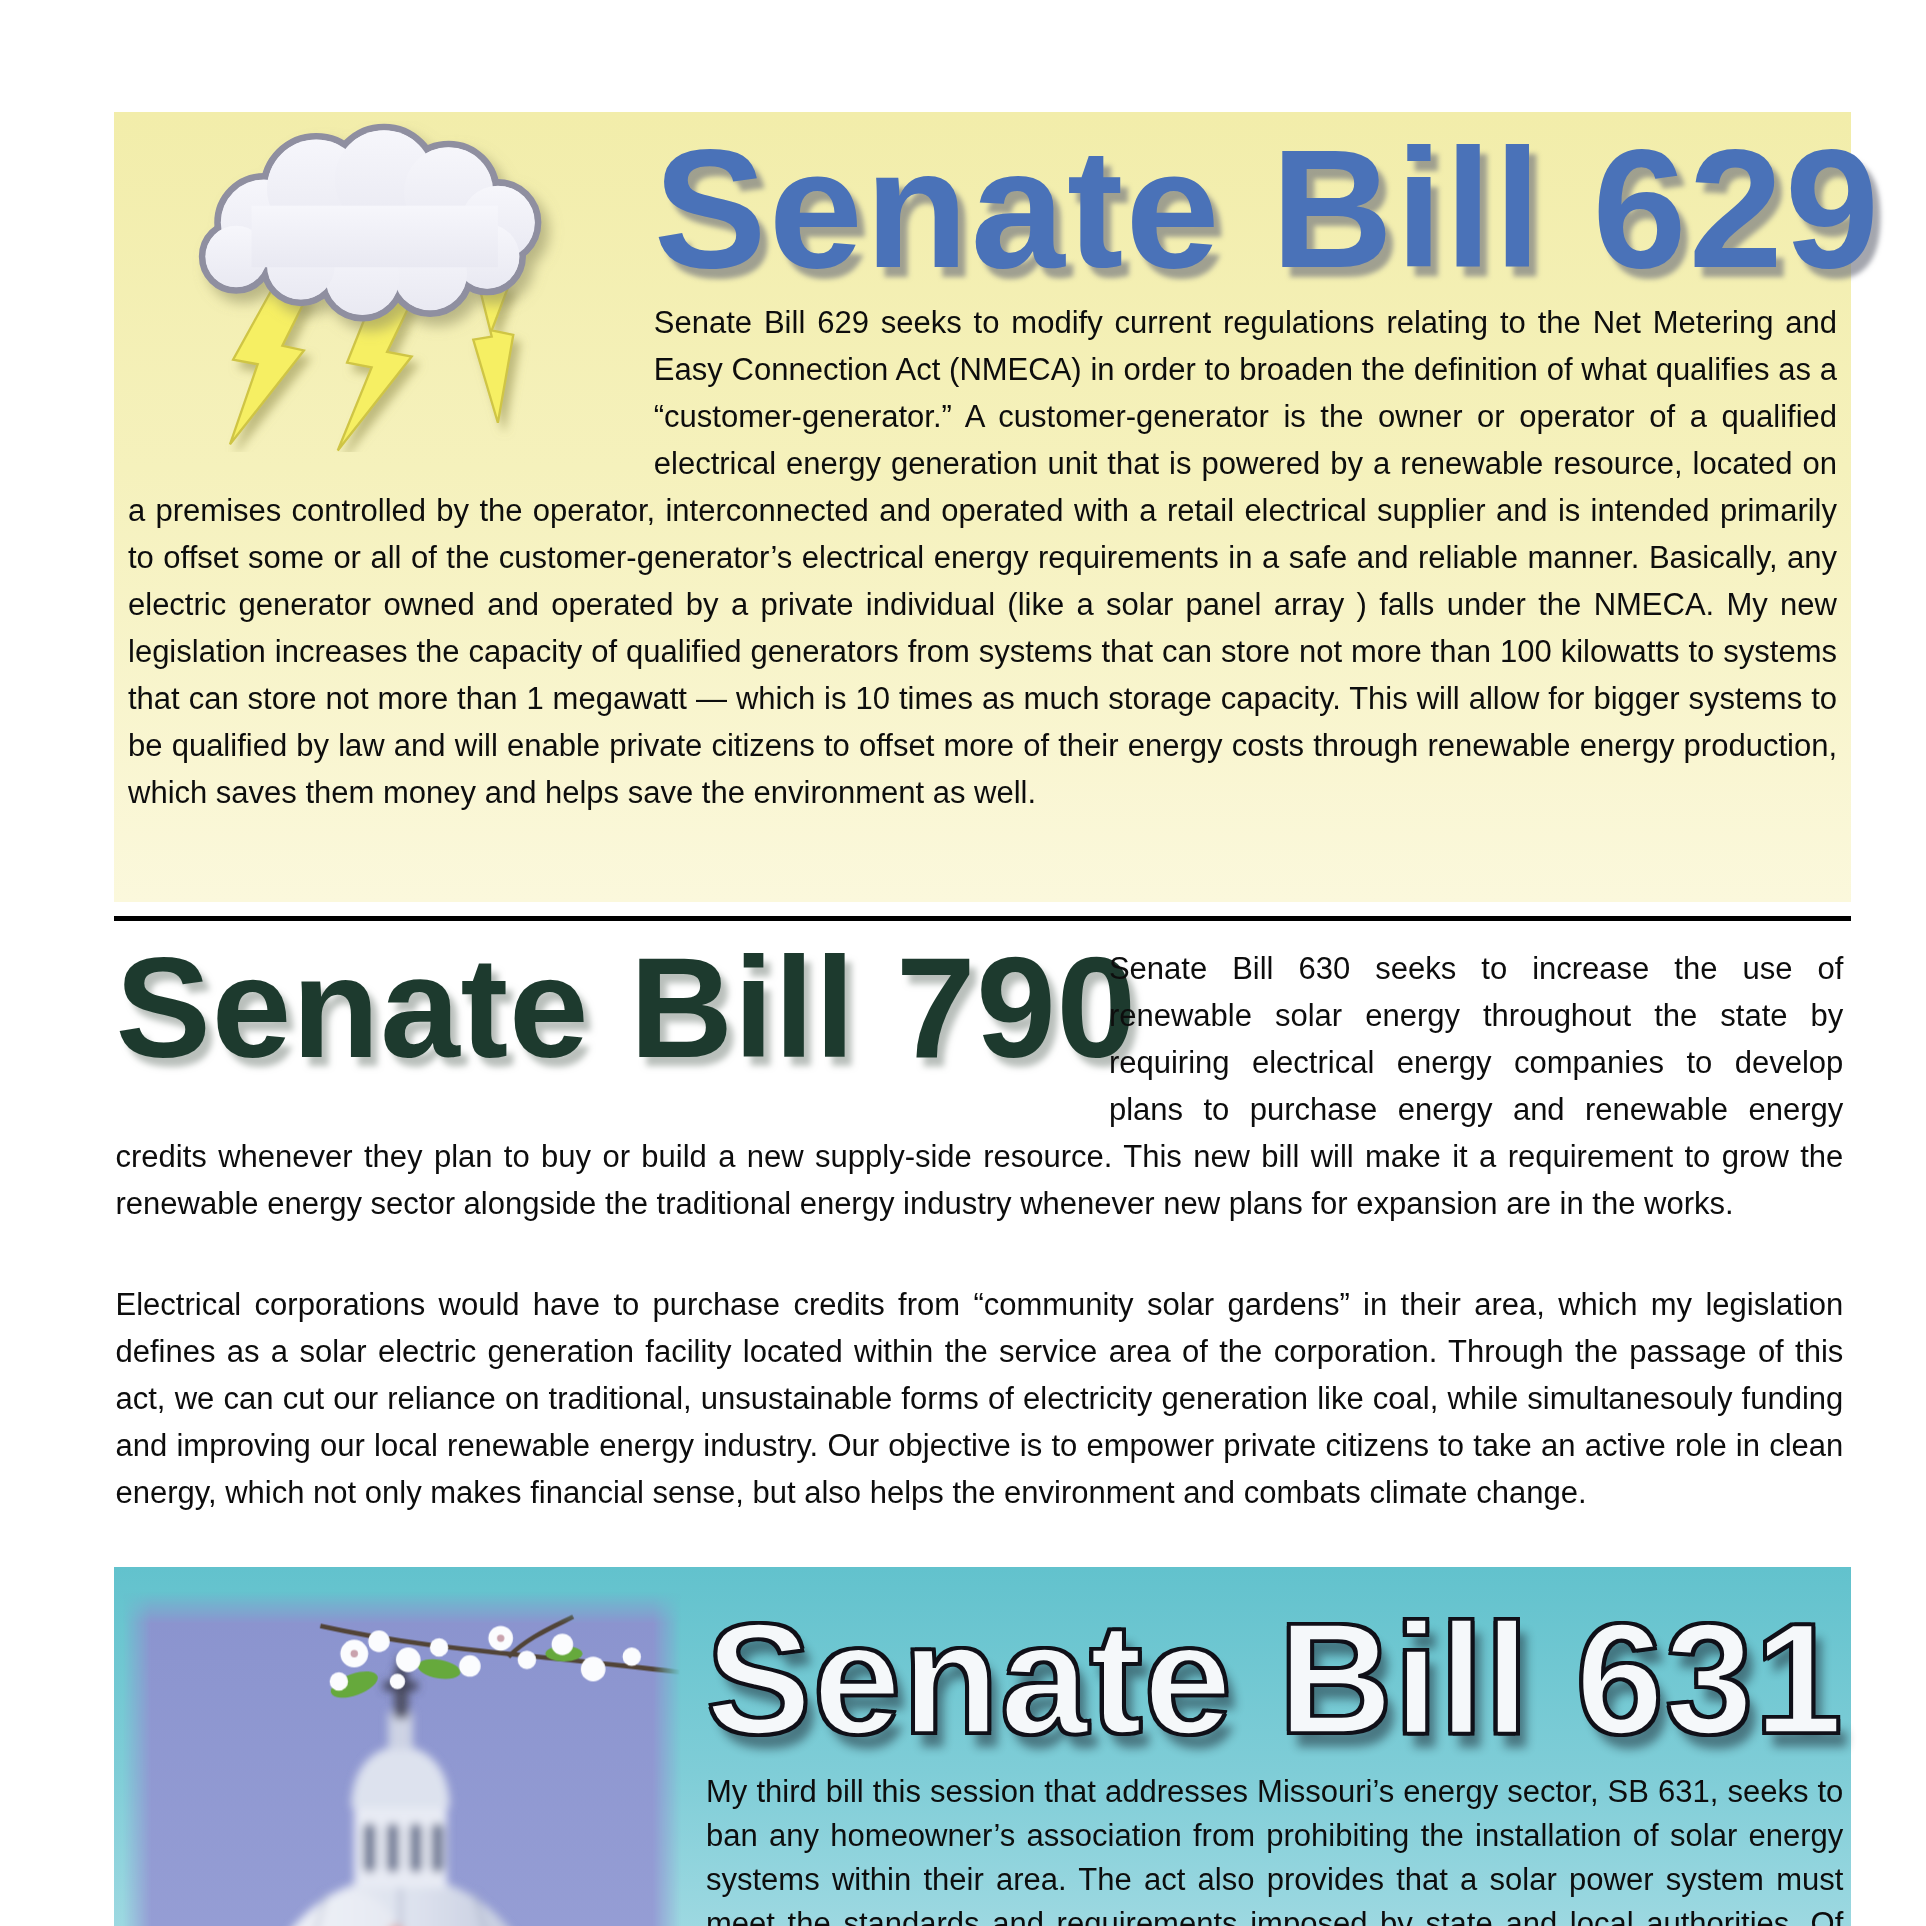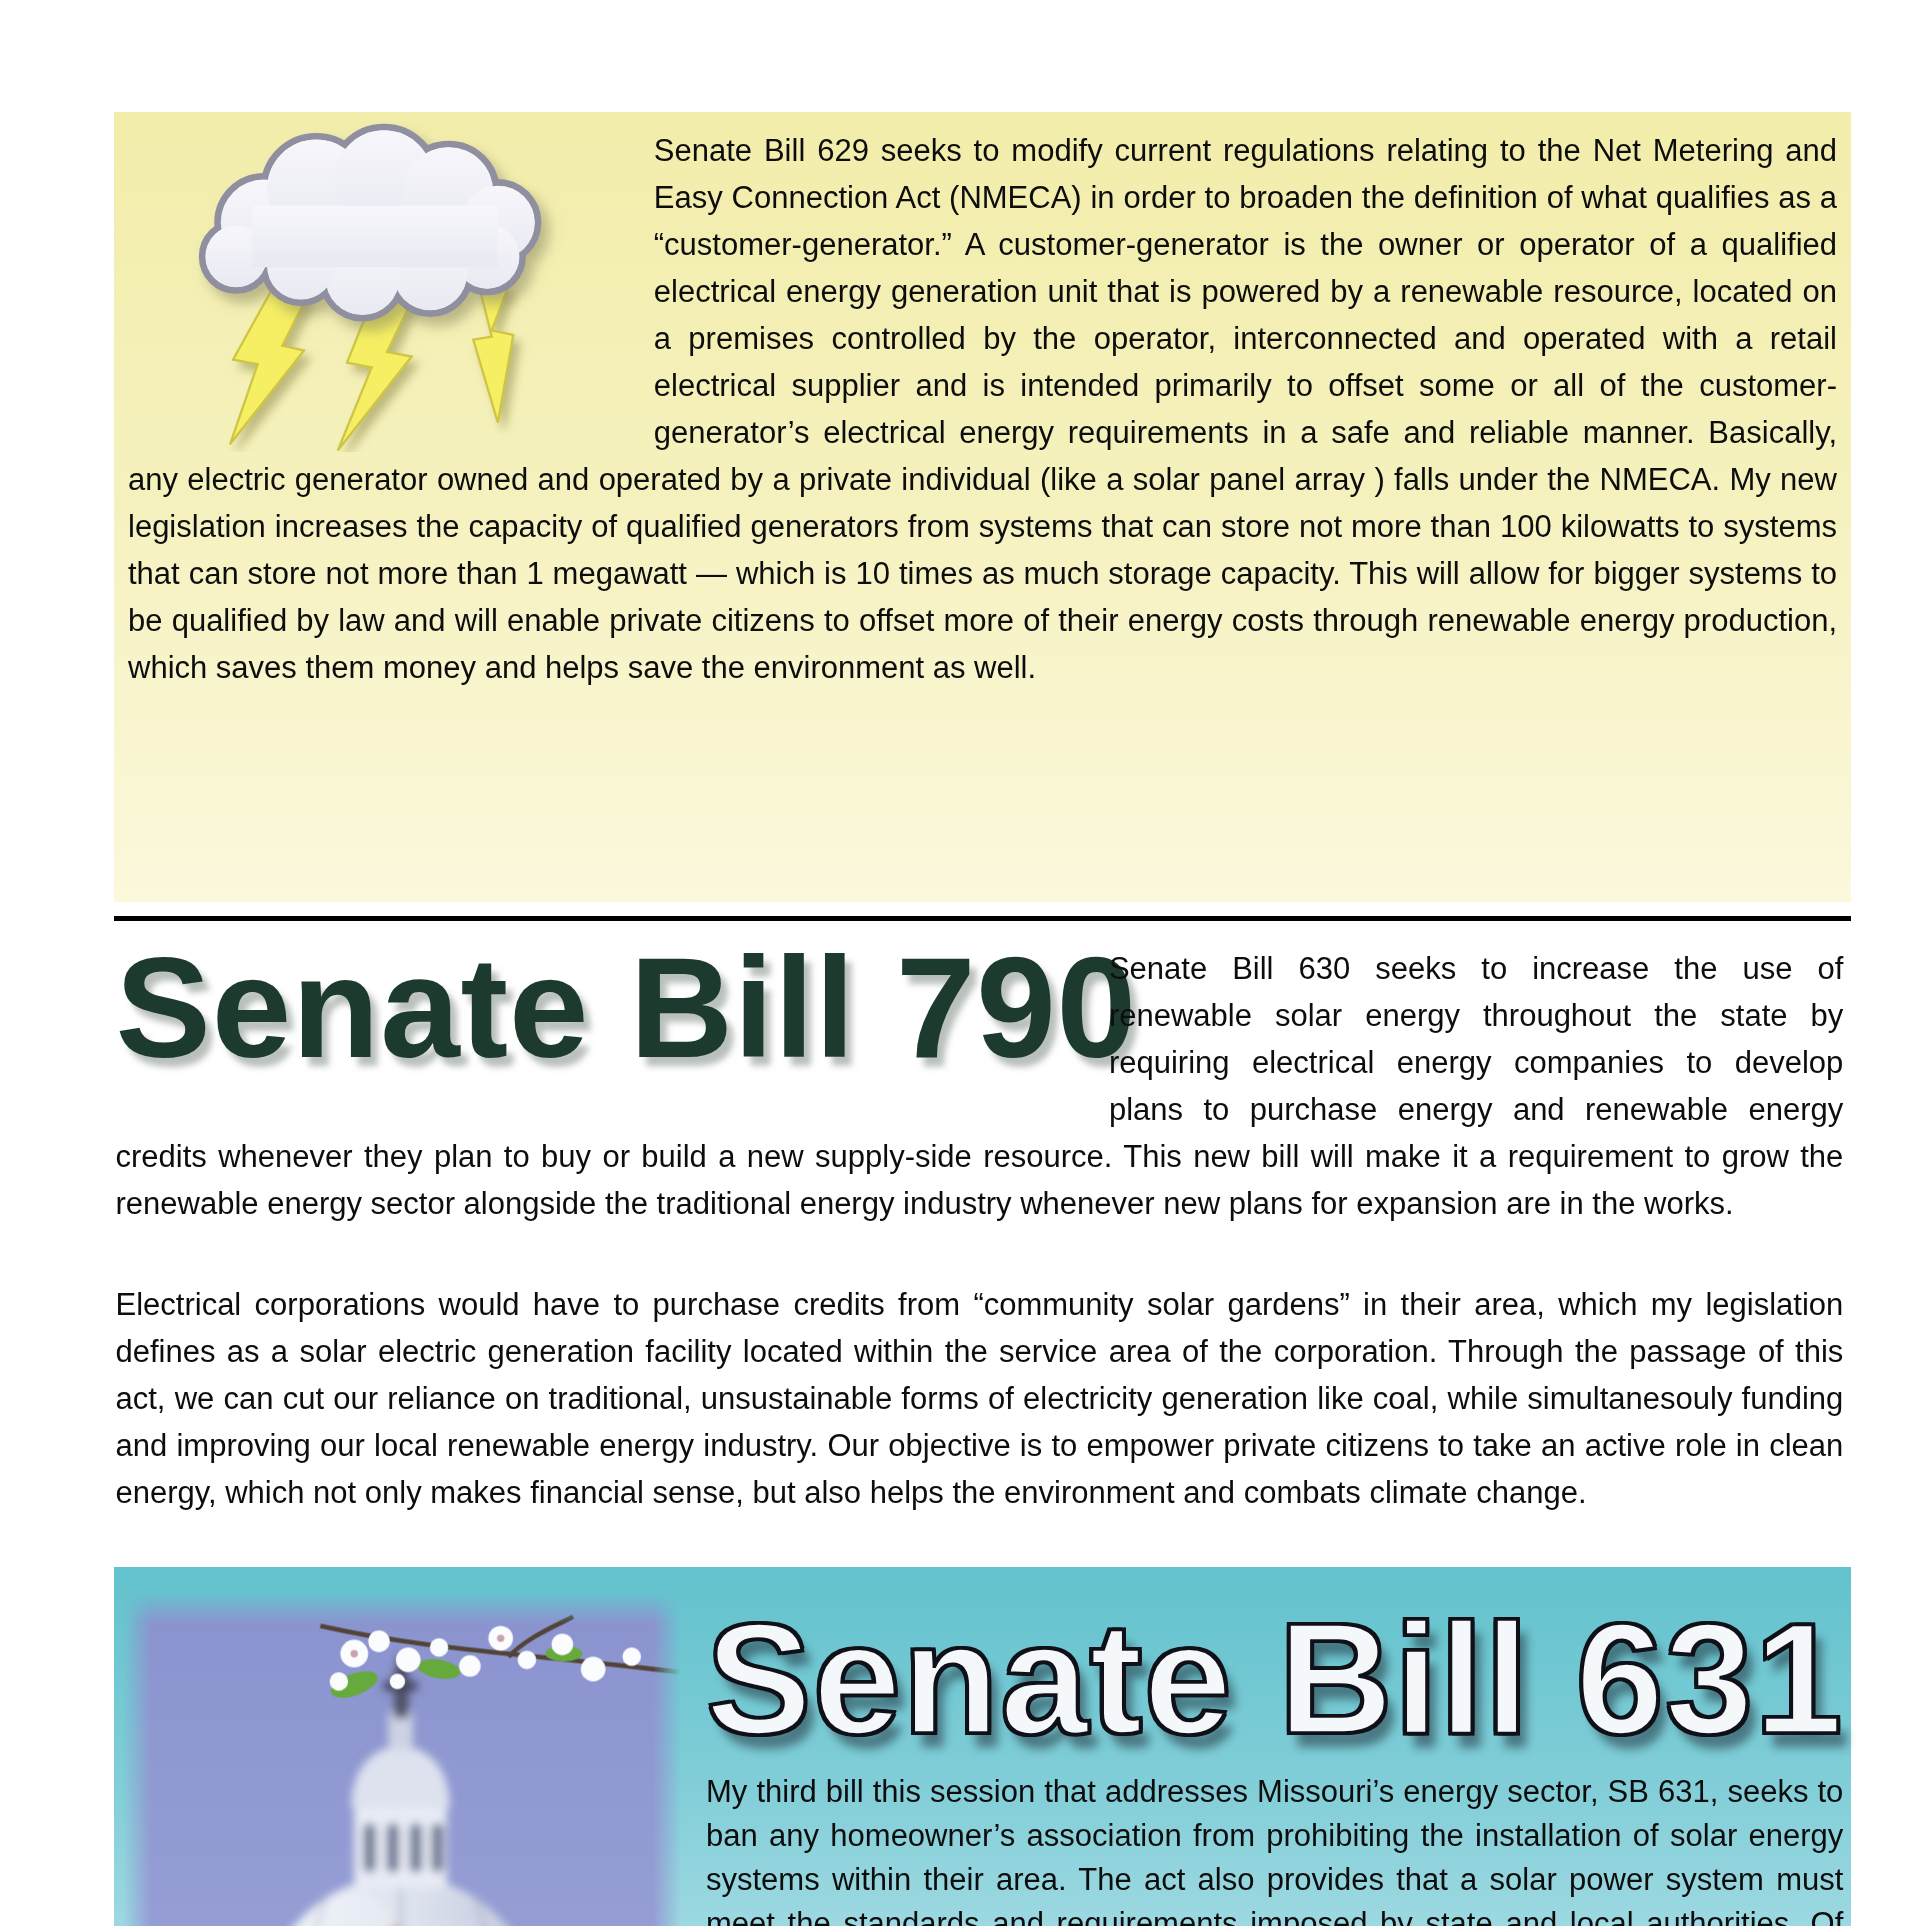--- a/index.html
+++ b/index.html
@@ -124,20 +124,21 @@
               <circle cx="233" cy="88" r="21"></circle>
             <circle cx="196" cy="99" r="24"></circle>
               <circle cx="152" cy="102" r="24"></circle>
               <circle cx="112" cy="94" r="22"></circle>
             <circle cx="70" cy="88" r="20"></circle>
             <rect x="80" y="55" width="160" height="40"></rect>
           </g>
         </g>
       </svg>
     </div>
+    <h1 class="title-629">Senate Bill 629</h1>
     <p class="body-text">Senate Bill 629 seeks to modify current regulations relating to the Net Metering and Easy Connection Act (NMECA) in order to broaden the definition of what qualifies as a “customer-generator.” A customer-generator is the owner or operator of a qualified electrical energy generation unit that is powered by a renewable resource, located on a premises controlled by the operator, interconnected and operated with a retail electrical supplier and is intended primarily to offset some or all of the customer-generator’s electrical energy requirements in a safe and reliable manner. Basically, any electric generator owned and operated by a private individual (like a solar panel array ) falls under the NMECA. My new legislation increases the capacity of qualified generators from systems that can store not more than 100 kilowatts to systems that can store not more than 1 megawatt — which is 10 times as much storage capacity. This will allow for bigger systems to be qualified by law and will enable private citizens to offset more of their energy costs through renewable energy production, which saves them money and helps save the environment as well.</p>
   </section>
 
   <div class="divider"></div>
 
   <section class="section-630">
     <h2 class="title-630">Senate Bill 790</h2>
     <p class="body-text">Senate Bill 630 seeks to increase the use of renewable solar energy throughout the state by requiring electrical energy companies to develop plans to purchase energy and renewable energy credits whenever they plan to buy or build a new supply-side resource. This new bill will make it a requirement to grow the renewable energy sector alongside the traditional energy industry whenever new plans for expansion are in the works.</p>
     <p class="body-text para-630-2">Electrical corporations would have to purchase credits from “community solar gardens” in their area, which my legislation defines as a solar electric generation facility located within the service area of the corporation. Through the passage of this act, we can cut our reliance on traditional, unsustainable forms of electricity generation like coal, while simultanesouly funding and improving our local renewable energy industry. Our objective is to empower private citizens to take an active role in clean energy, which not only makes financial sense, but also helps the environment and combats climate change.</p>
   </section>

